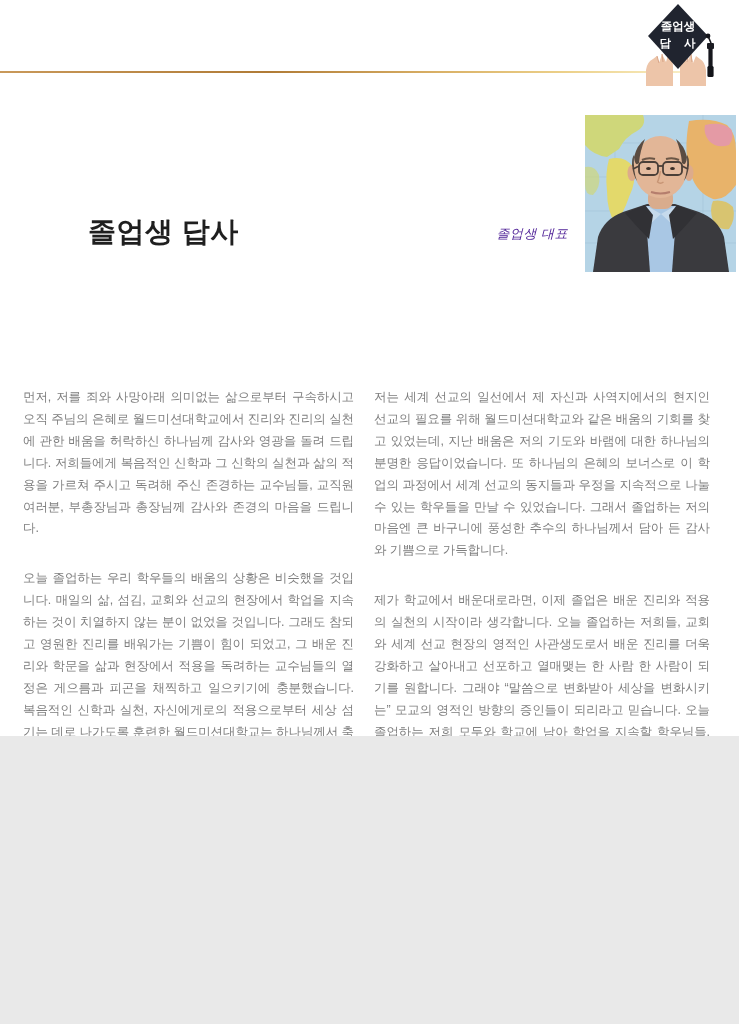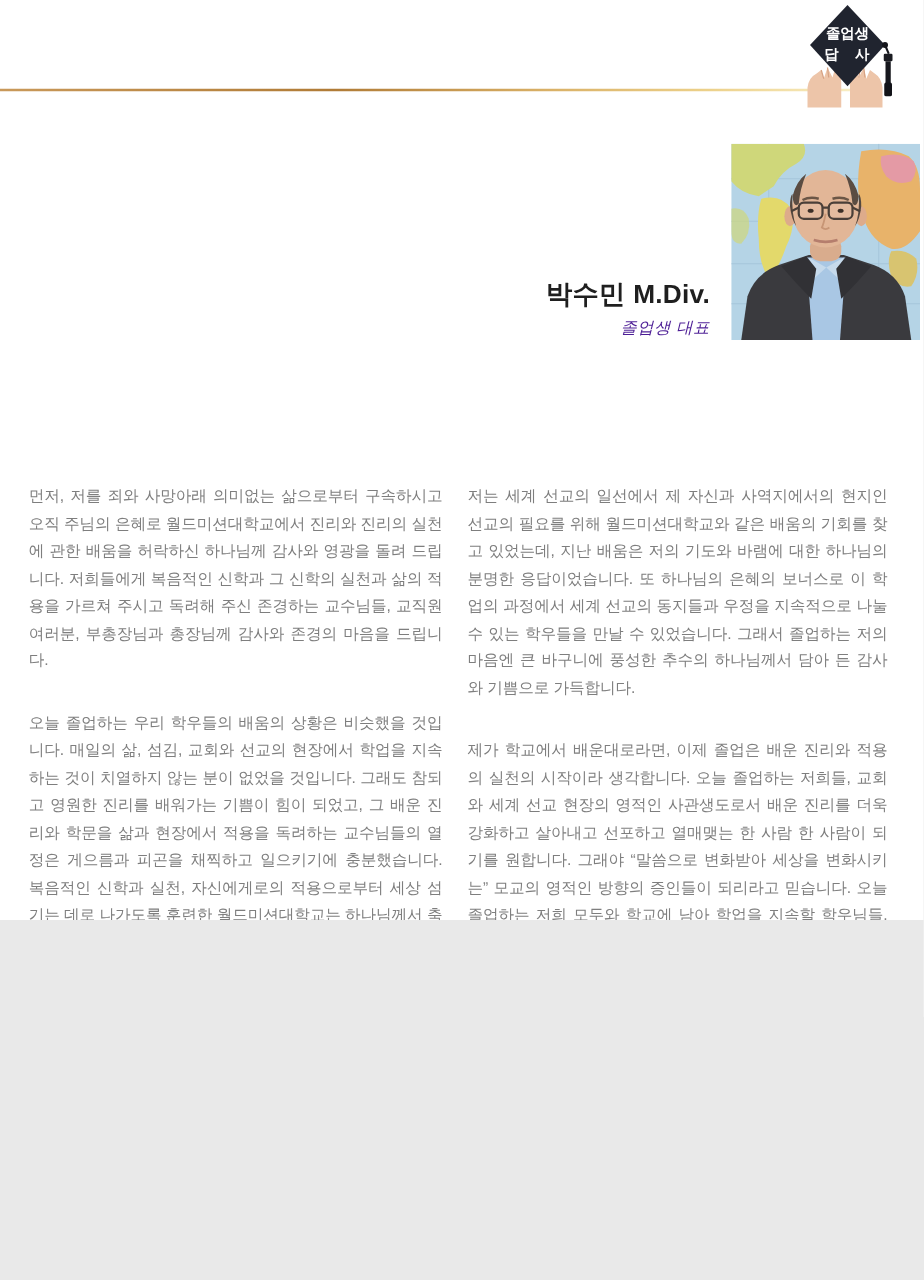--- a/index.html
+++ b/index.html
@@ -102,23 +102,23 @@
       <g>
         <circle cx="78" cy="36" r="2.4" fill="#15161c"></circle>
         <path d="M78,36 L81,43" stroke="#15161c" stroke-width="1.6"></path>
         <rect x="77" y="43" width="7" height="6" rx="1" fill="#1b1c22"></rect>
         <rect x="78.4" y="49" width="4.2" height="19" fill="#16171d"></rect>
         <rect x="77.4" y="66" width="6.2" height="11" rx="1.5" fill="#121318"></rect>
       </g>
     </svg>
   </div>
 
+  <h1 class="title">졸업생 답사</h1>
 
   <div class="speaker">
-    <div class="speaker-name">박수민 M.Div.</div>
     <div class="speaker-role">졸업생 대표</div>
   </div>
 
   <svg class="photo" viewBox="0 0 151 157" aria-hidden="true">
 
     <rect x="0" y="0" width="151" height="157" fill="#b5d4e6"></rect>
     <g stroke="#a3c4d9" stroke-width="0.7">
       <line x1="0" y1="28" x2="151" y2="28"></line>
         <line x1="0" y1="62" x2="151" y2="62"></line>
       <line x1="0" y1="96" x2="151" y2="96"></line>

